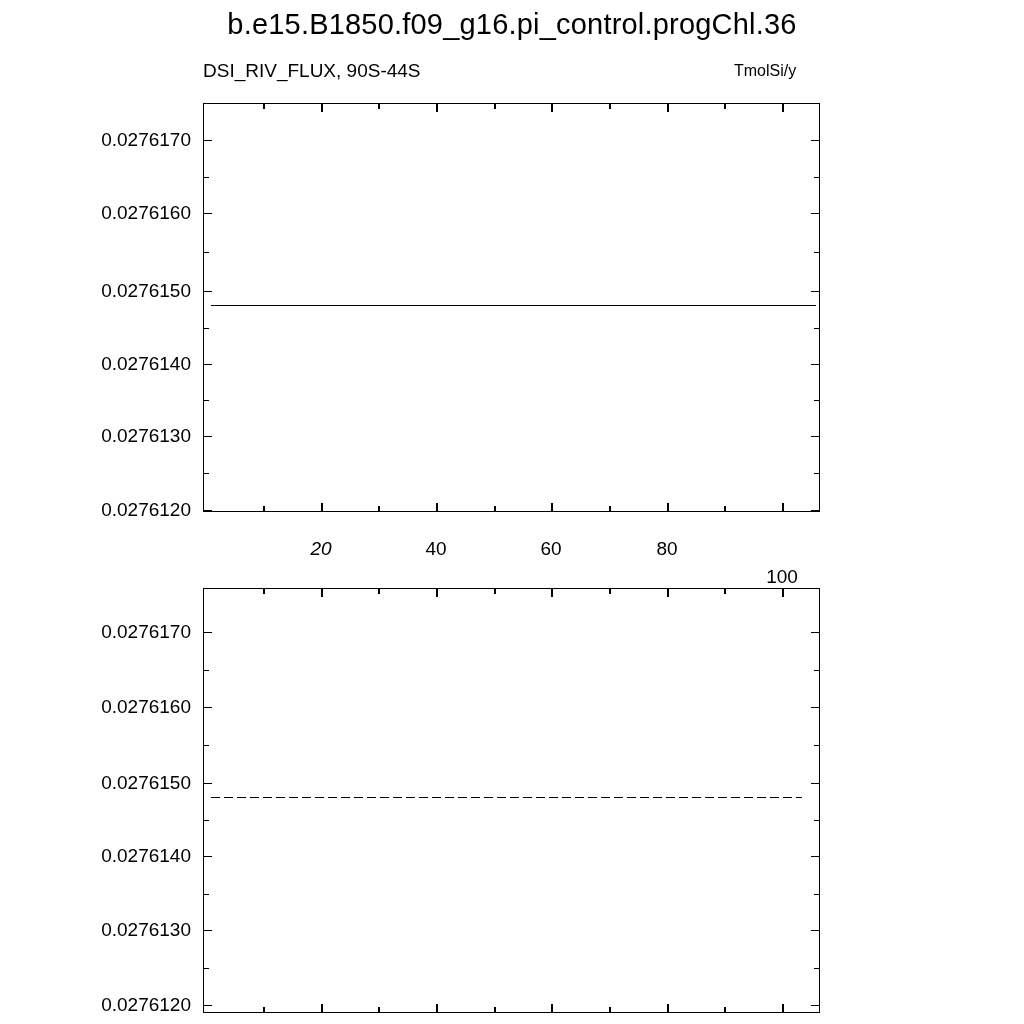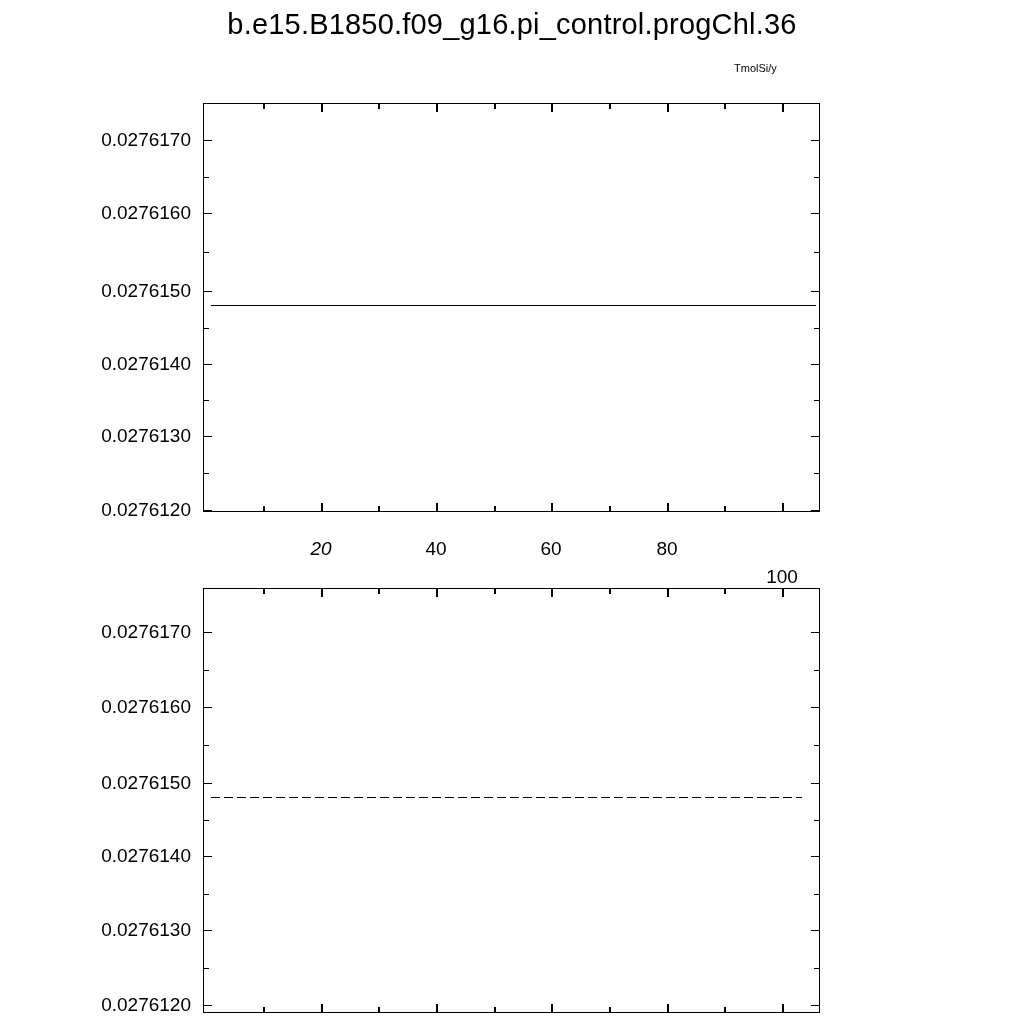--- a/index.html
+++ b/index.html
@@ -40,21 +40,21 @@
     box-sizing: border-box;
   }
 
   .subtitle-left {
     position: absolute;
     font-size: 19px;
     white-space: nowrap;
   }
   .subtitle-right {
     position: absolute;
-    font-size: 11px;
+    font-size: 16px;
     white-space: nowrap;
   }
 
   .ytick-label {
     position: absolute;
     font-size: 19px;
     text-align: right;
     white-space: nowrap;
     transform: translateY(-50%);
   }
@@ -85,20 +85,21 @@
         #000 0px, #000 9px, transparent 9px, transparent 13px);
   }
 </style>
 </head>
 <body>
 
 <div id="page-title">b.e15.B1850.f09_g16.pi_control.progChl.36</div>
 
 <div class="panel" style="top:0;height:575px;">
 
+  <div class="subtitle-left" style="left:203px; top:60px;">DSI_RIV_FLUX, 90S-44S</div>
   <div class="subtitle-right" style="left:734px; top:62px;">TmolSi/y</div>
 
   <div class="plot-frame" style="left:203px; top:103px; width:617px; height:409px;"></div>
 
   <div class="ytick-label" style="left:63px; top:140px; width:128px;">0.0276170</div>
   <div class="tick tick-y-major" style="left:203px; top:139.5px;"></div>
   <div class="tick tick-y-major" style="left:811px; top:139.5px;"></div>
 
   <div class="ytick-label" style="left:63px; top:213px; width:128px;">0.0276160</div>
   <div class="tick tick-y-major" style="left:203px; top:212.5px;"></div>

